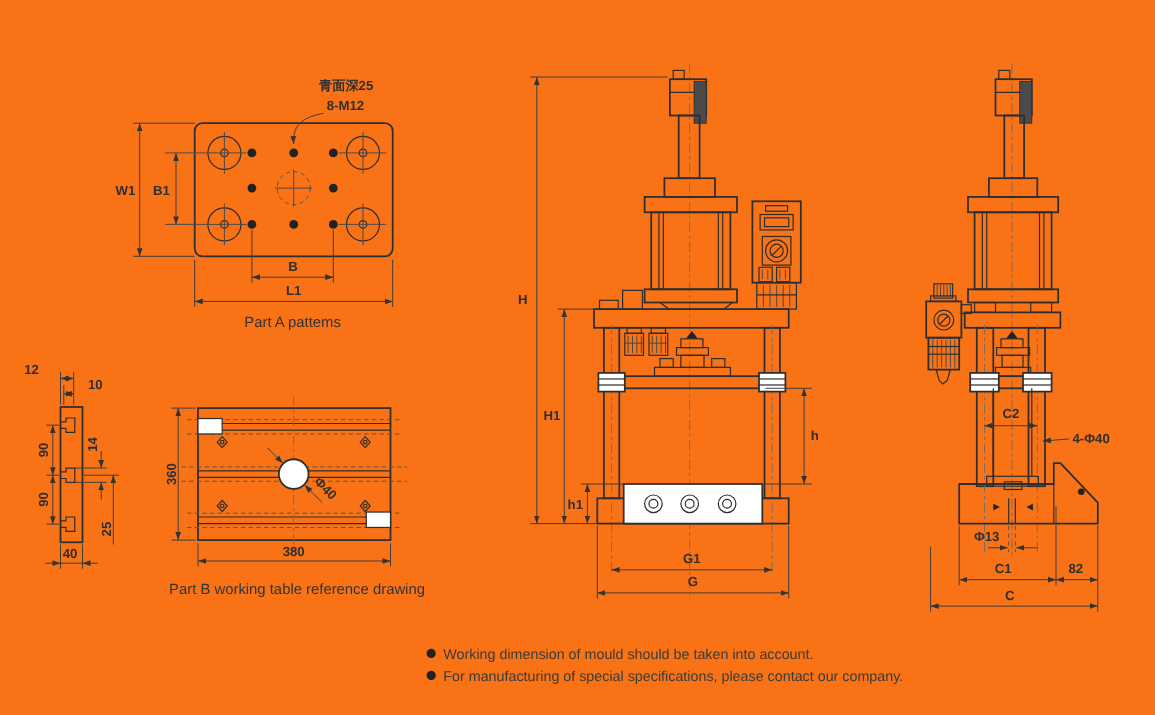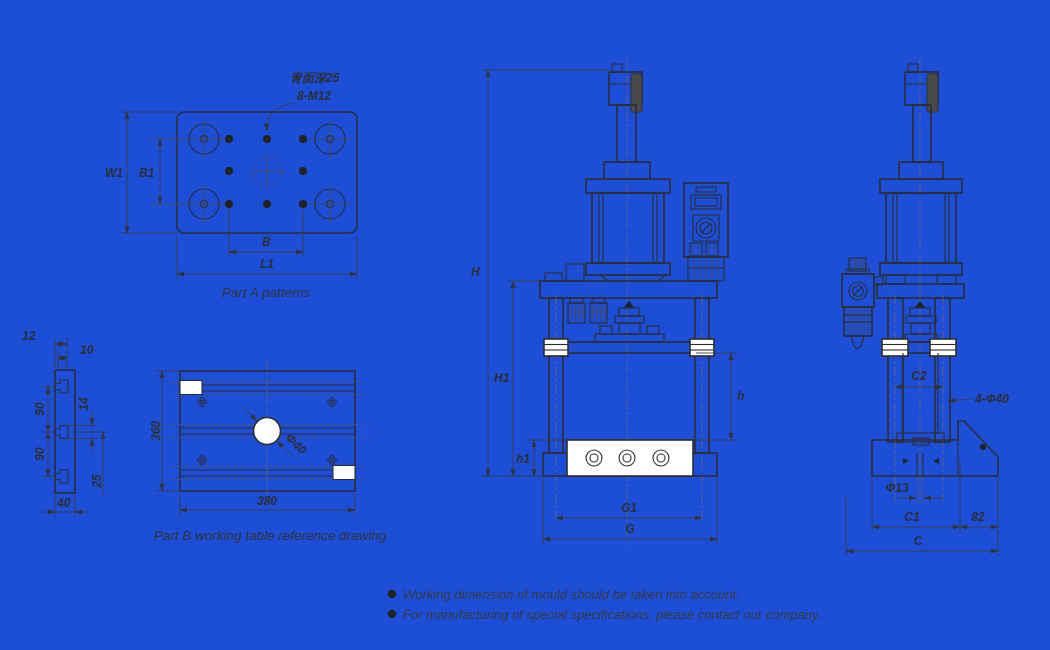--- a/index.html
+++ b/index.html
@@ -1,17 +1,17 @@
 <!DOCTYPE html>
 <html><head>
 <meta charset="utf-8">
 <style>
   html,body{margin:0;padding:0;background:#fff;}
-  .page{position:relative;width:1050px;height:650px;background:#1d4ed8;overflow:hidden;
-        font-family:"Liberation Sans", sans-serif;font-style:italic;}
+  .page{position:relative;width:1050px;height:650px;background:#f97316;overflow:hidden;
+        font-family:"Liberation Sans", sans-serif;}
   svg{position:absolute;left:0;top:0;}
   svg text{fill:#2f2f2f;font-family:"Liberation Sans", sans-serif;}
   .dim{font-size:12px;font-weight:600;}
   .cap{font-size:13.5px;font-weight:400;fill:#333;}
   .note-t{font-size:13px;fill:#3a3a3a;}
   .cn{font-size:12px;font-weight:600;}
   .o{stroke:#2e2e2e;fill:none;stroke-width:1.6;}
   .o2{stroke:#2e2e2e;fill:none;stroke-width:1.1;}
   .thin{stroke:#4a4a4a;fill:none;stroke-width:0.9;}
   .dimln{stroke:#3d3d3d;fill:none;stroke-width:0.9;}

